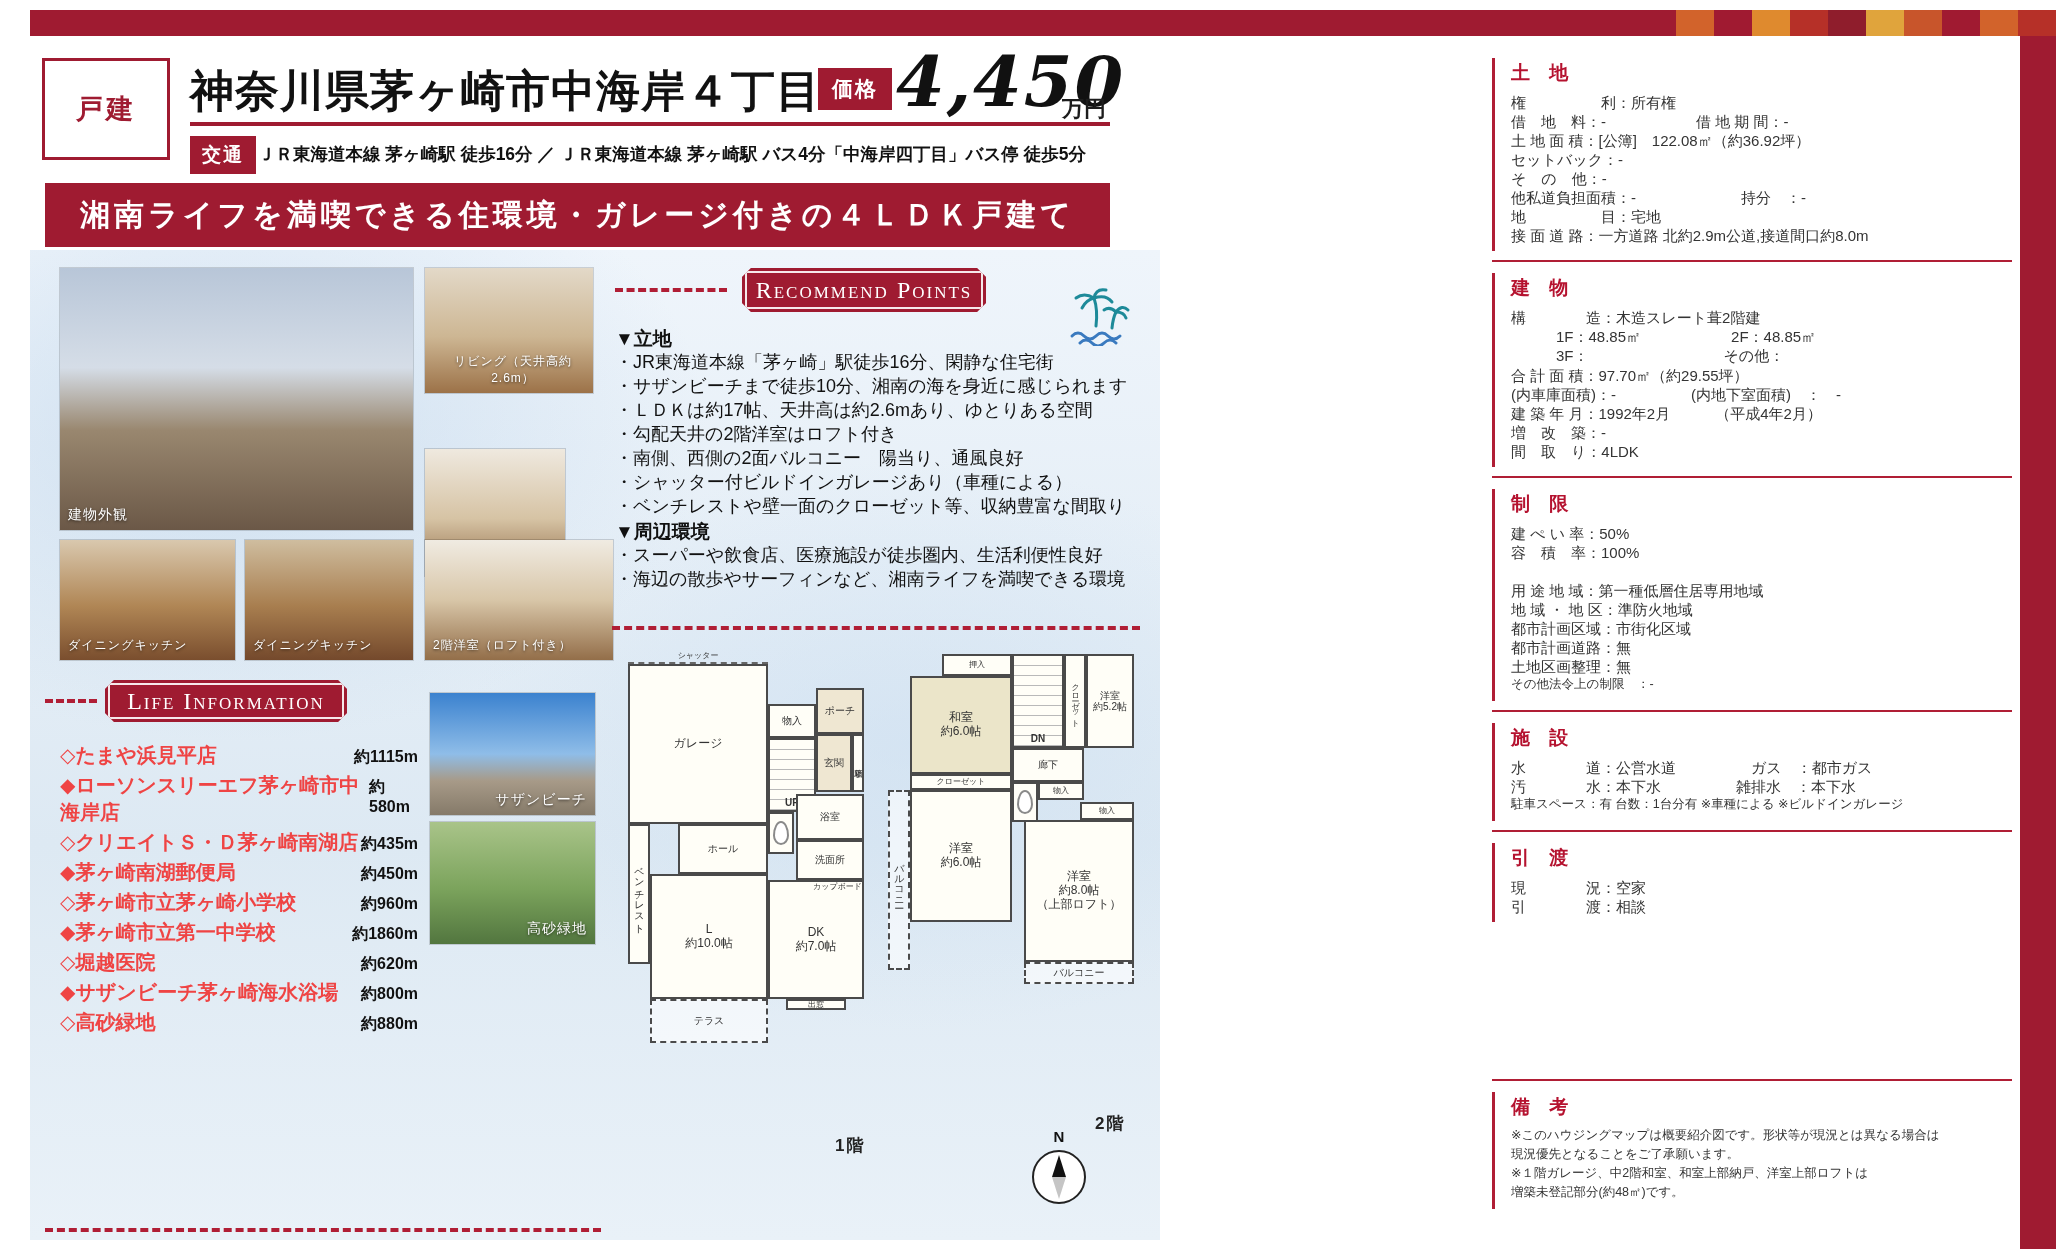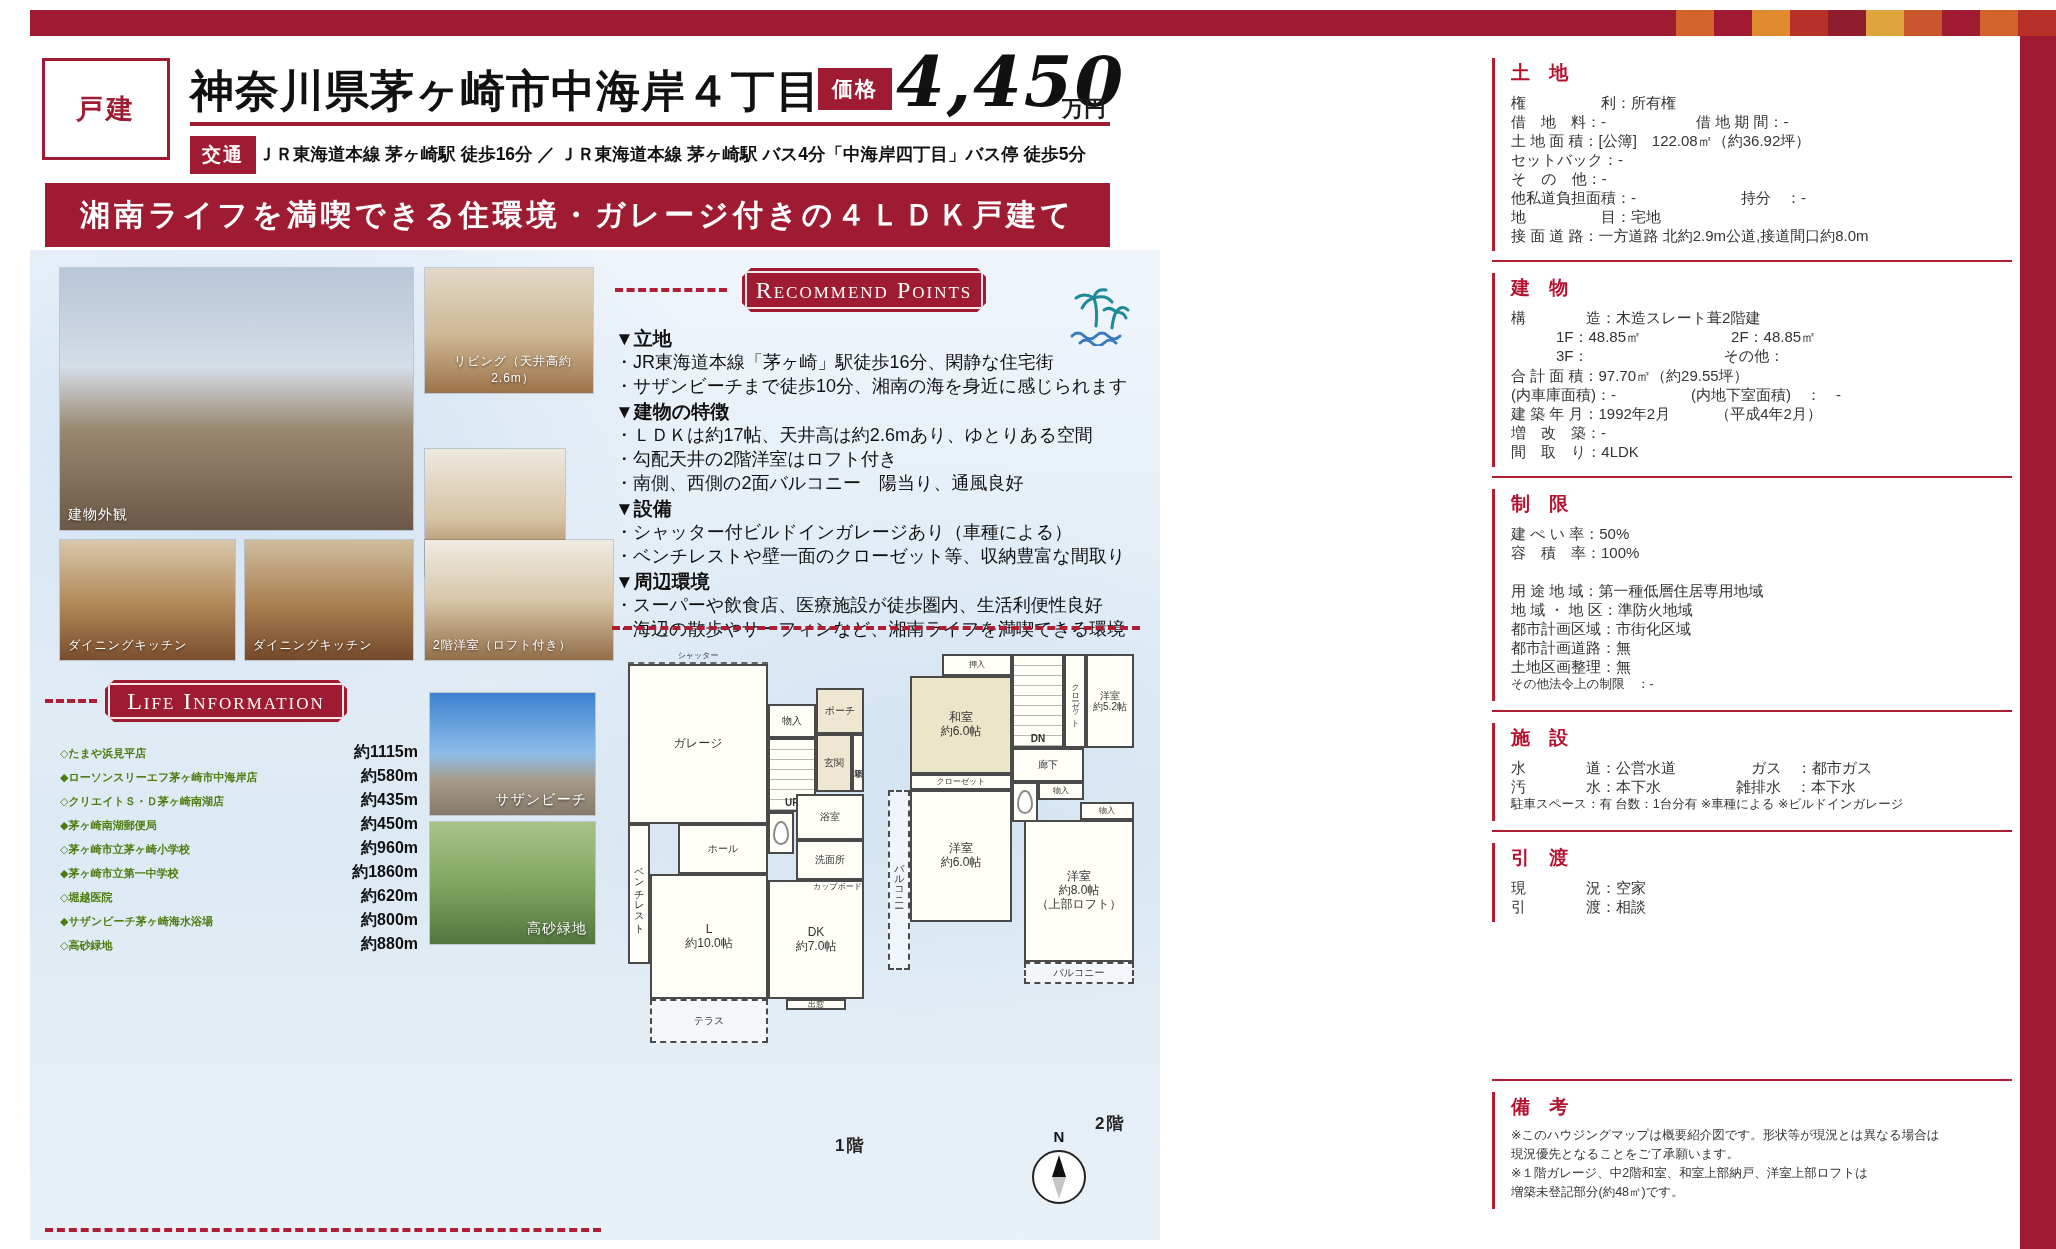--- a/index.html
+++ b/index.html
@@ -55,21 +55,21 @@
   #dash-bottom{left:45px;top:1228px;width:556px;}
 
   
   #recommend-list{position:absolute;left:615px;top:326px;width:525px;}
   .rec-head{font-size:19px;font-weight:bold;color:#111;line-height:1.32;}
   .rec-line{font-size:18px;color:#111;line-height:1.33;}
 
   
   #life-list{position:absolute;left:60px;top:742px;width:358px;}
   .life-row{position:relative;display:flex;justify-content:space-between;align-items:baseline;margin-bottom:3px;}
-  .life-name{font-size:11px;font-weight:bold;color:#4d7c0f;}
+  .life-name{font-size:20px;font-weight:bold;color:#ef4444;}
   .life-dist{font-size:16px;font-weight:bold;color:#111;}
 
   
   .plan{position:absolute;}
   #floor1{left:618px;top:650px;width:250px;height:430px;}
   #floor2{left:884px;top:650px;width:256px;height:450px;}
   .room{position:absolute;border:2px solid #4a4a4a;background:#fffef7;display:flex;align-items:center;justify-content:center;
     text-align:center;font-size:12px;color:#333;line-height:1.15;}
   .room span{white-space:pre-line;}
   .room.sm{font-size:10px;}
@@ -176,25 +176,23 @@
     </g>
     <g fill="none" stroke="#3a7abf" stroke-width="3" stroke-linecap="round">
       <path d="M6 50 q6-6 12 0 t12 0 t12 0 t12 0"></path>
       <path d="M14 57 q6-6 12 0 t12 0 t12 0"></path>
     </g>
   </svg>
   <div id="recommend-list">
       <div class="rec-head">▼立地</div>
       <div class="rec-line">・JR東海道本線「茅ヶ崎」駅徒歩16分、閑静な住宅街</div>
       <div class="rec-line">・サザンビーチまで徒歩10分、湘南の海を身近に感じられます</div>
-      <div class="rec-head">▼建物の特徴</div>
       <div class="rec-line">・ＬＤＫは約17帖、天井高は約2.6mあり、ゆとりある空間</div>
       <div class="rec-line">・勾配天井の2階洋室はロフト付き</div>
       <div class="rec-line">・南側、西側の2面バルコニー　陽当り、通風良好</div>
-      <div class="rec-head">▼設備</div>
       <div class="rec-line">・シャッター付ビルドインガレージあり（車種による）</div>
       <div class="rec-line">・ベンチレストや壁一面のクローゼット等、収納豊富な間取り</div>
       <div class="rec-head">▼周辺環境</div>
       <div class="rec-line">・スーパーや飲食店、医療施設が徒歩圏内、生活利便性良好</div>
       <div class="rec-line">・海辺の散歩やサーフィンなど、湘南ライフを満喫できる環境</div>
     </div>
   <div class="dash" id="dash-rec-sep"></div>
 
   <div class="dash" id="dash-life"></div>
   <div class="banner" id="life-banner">Life Information</div>

